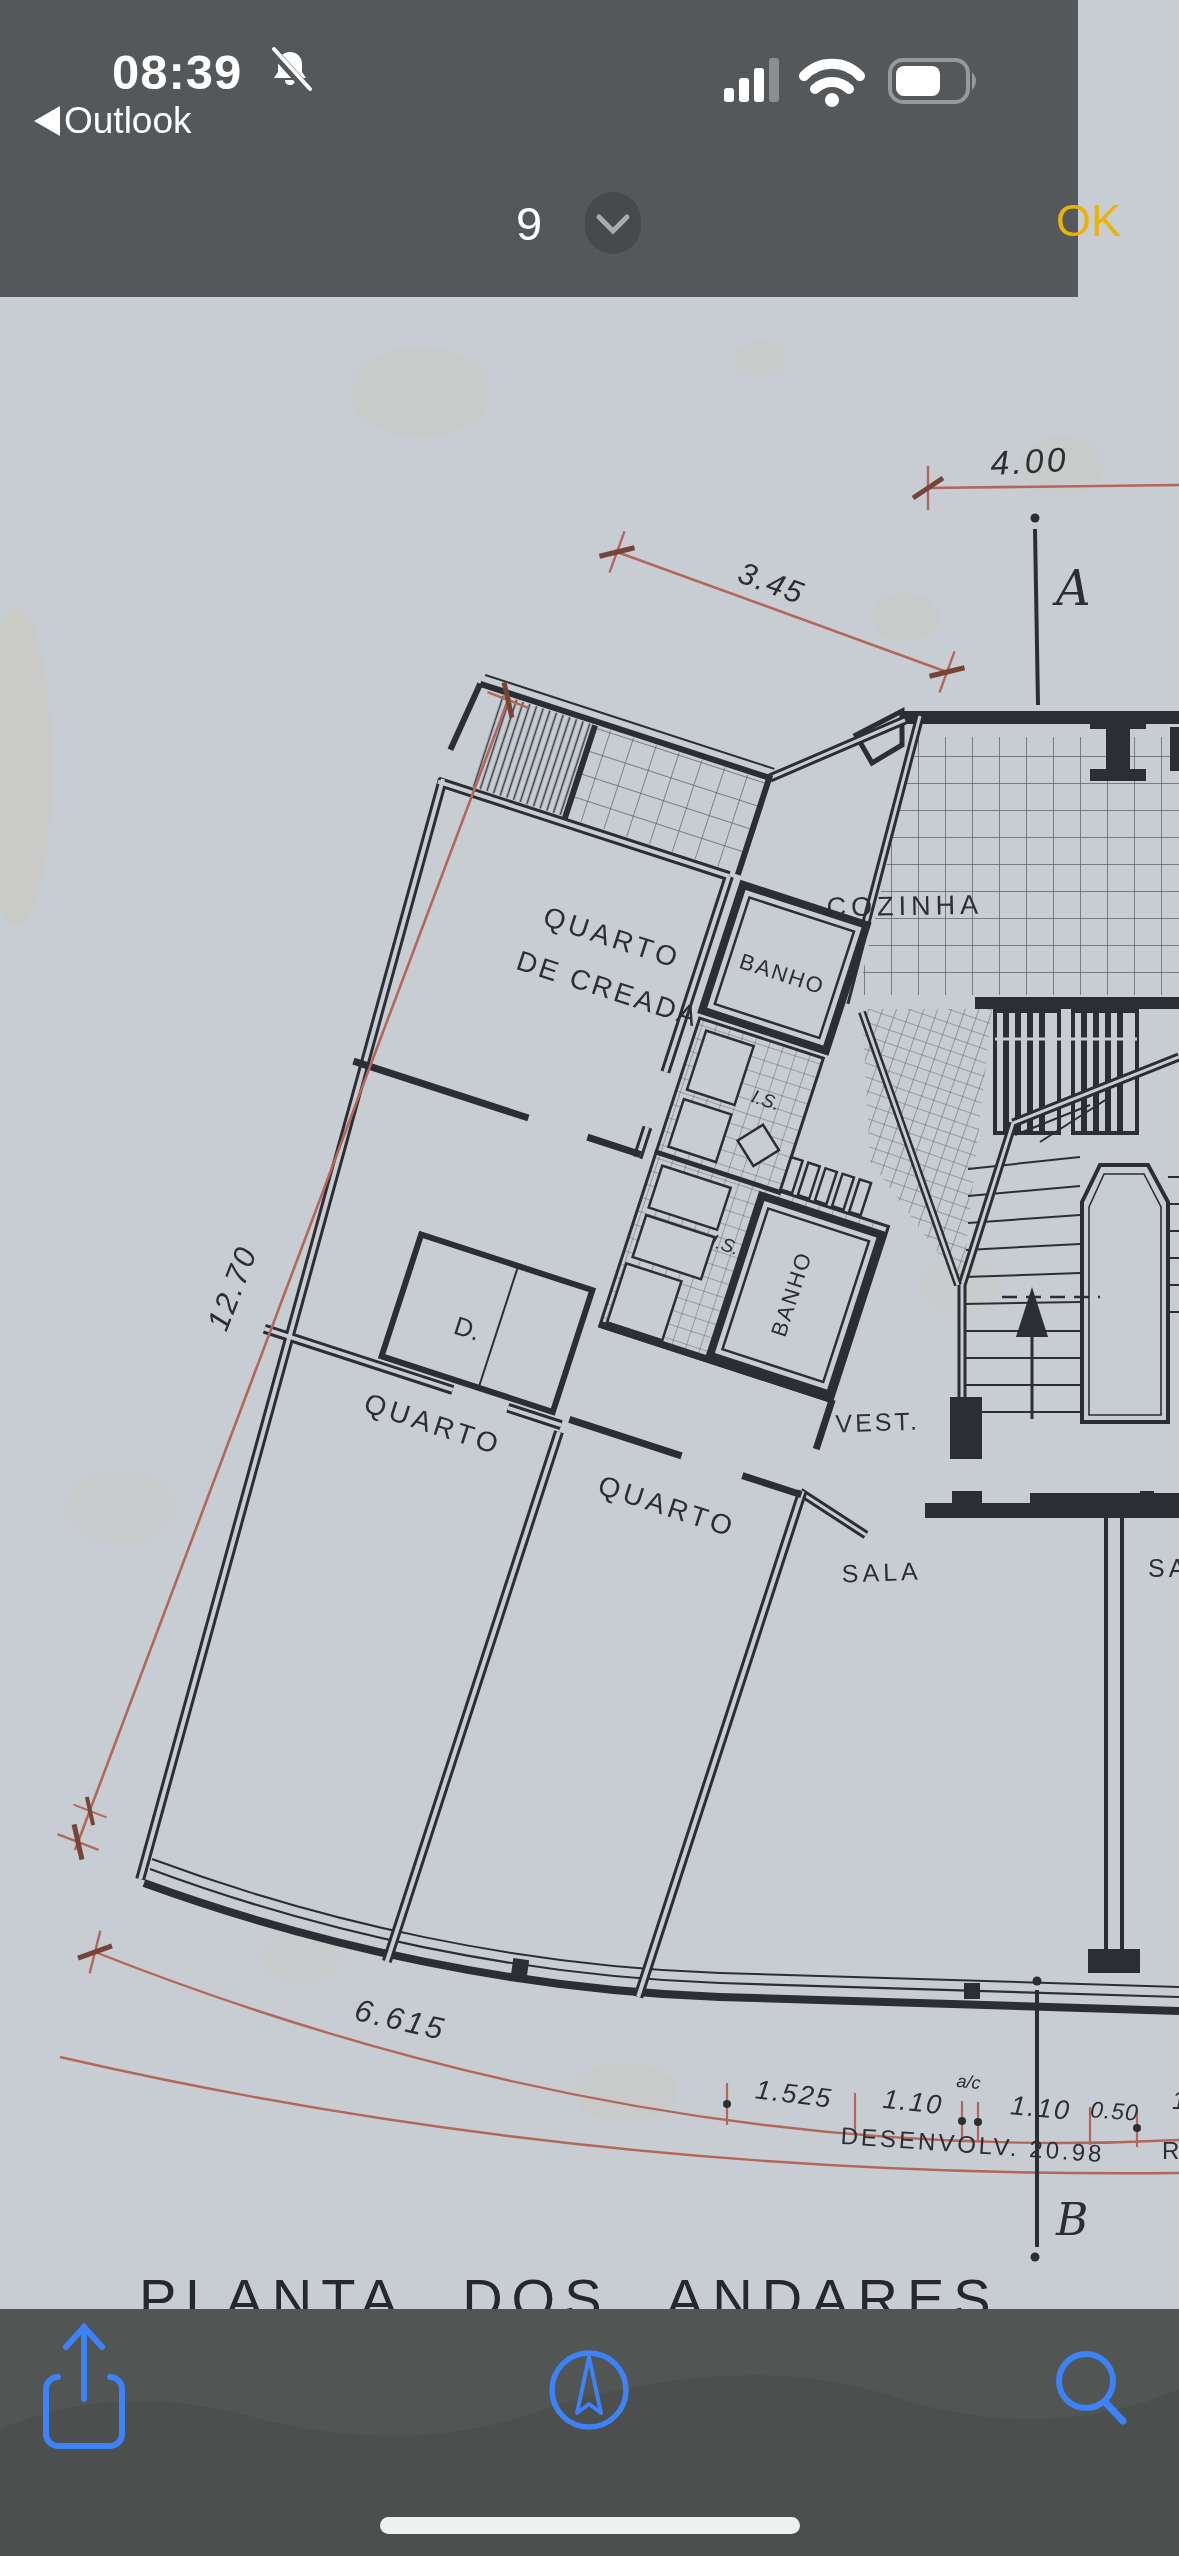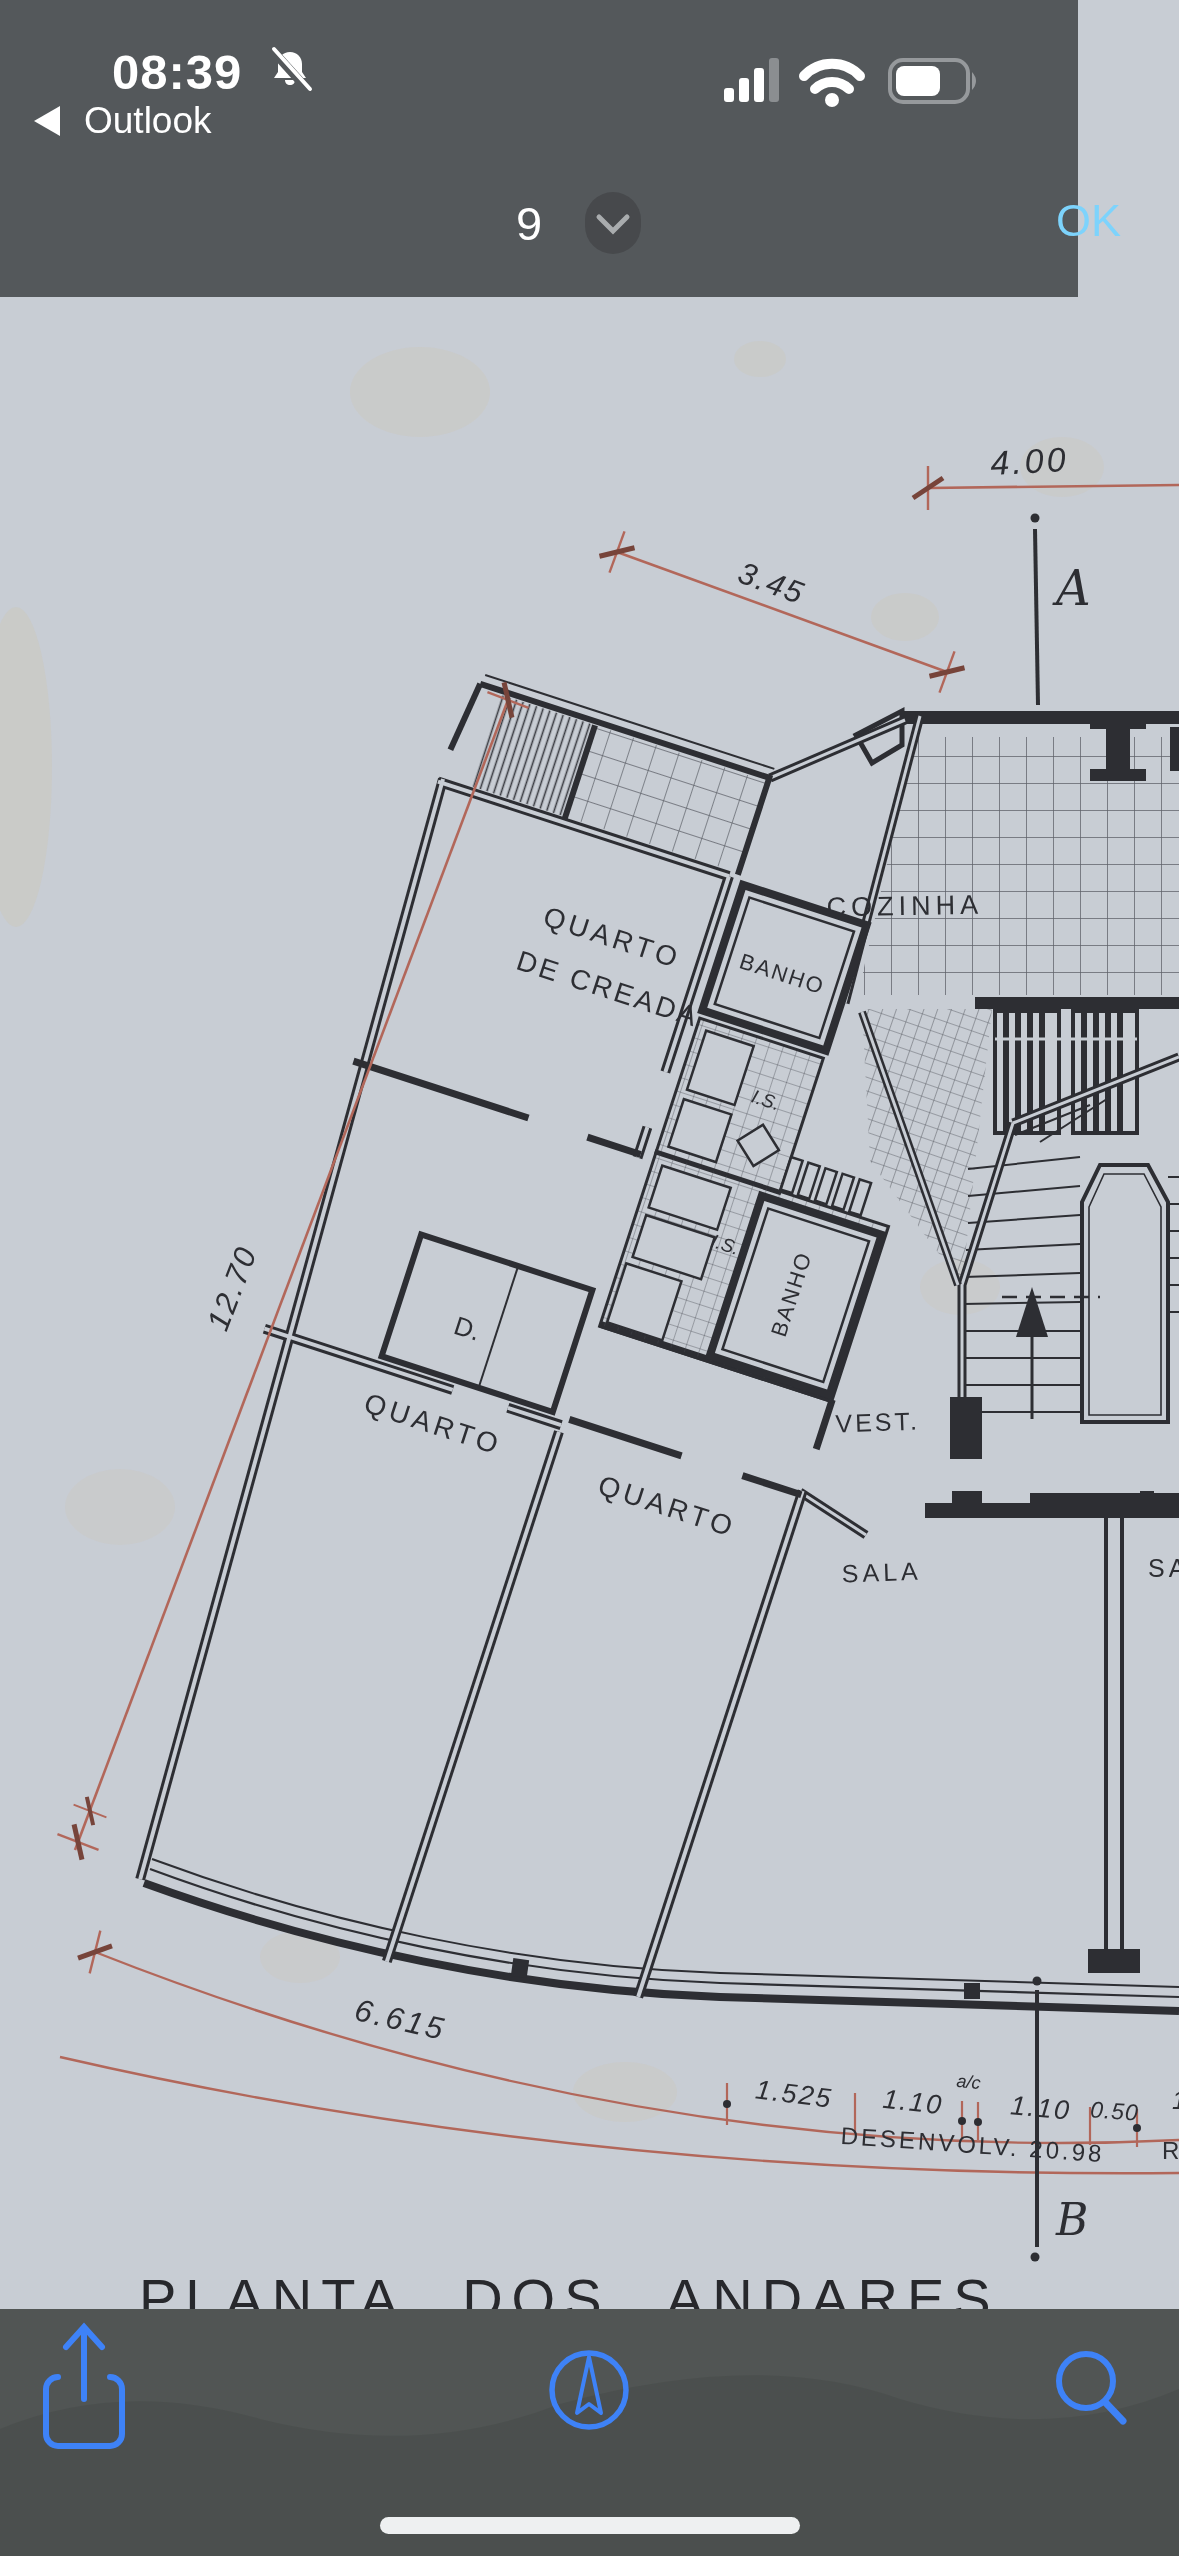--- a/index.html
+++ b/index.html
@@ -3,26 +3,26 @@
 <meta charset="utf-8">
 <style>
   html,body{margin:0;padding:0;}
   body{width:1179px;height:2556px;position:relative;background:#c8cdd4;
        font-family:"Liberation Sans",sans-serif;overflow:hidden;}
   .screen{position:absolute;inset:0;}
   
   .header{position:absolute;top:0;left:0;width:1078px;height:297px;background:#54585b;color:#fff;z-index:5;}
   .time{position:absolute;left:112px;top:44px;font-size:49px;font-weight:700;letter-spacing:1px;}
   .bell{position:absolute;left:266px;top:46px;width:48px;height:48px;}
-  .backrow{position:absolute;left:34px;top:100px;display:flex;align-items:center;gap:24px;font-size:37px;font-weight:500;}
+  .backrow{position:absolute;left:34px;top:100px;display:flex;align-items:center;gap:4px;font-size:37px;font-weight:500;}
   .sigicons{position:absolute;right:0;top:0;width:400px;height:120px;}
   .navrow{position:absolute;left:0;top:188px;width:1179px;height:80px;}
   .pagenum{position:absolute;left:516px;top:8px;font-size:47px;font-weight:500;color:#fff;}
   .chevbtn{position:absolute;left:585px;top:4px;width:56px;height:62px;border-radius:28px;background:#47494c;border:none;}
-  .okbtn{position:absolute;right:52px;top:6px;font-size:45px;color:#7dd3fc;font-weight:500;background:none;border:none;}
+  .okbtn{position:absolute;right:52px;top:6px;font-size:45px;color:#eab308;font-weight:500;background:none;border:none;}
   
   .viewer{position:absolute;top:297px;left:0;width:1179px;height:2012px;background:#c8cdd4;}
   
   .toolbar{position:absolute;left:0;top:2309px;width:1179px;height:247px;background:#515554;z-index:5;overflow:hidden;}
   .homebar{position:absolute;left:380px;top:208px;width:420px;height:17px;border-radius:9px;background:#eef0f1;}
   svg text{user-select:none;}
 </style>
 </head>
 <body>
 

